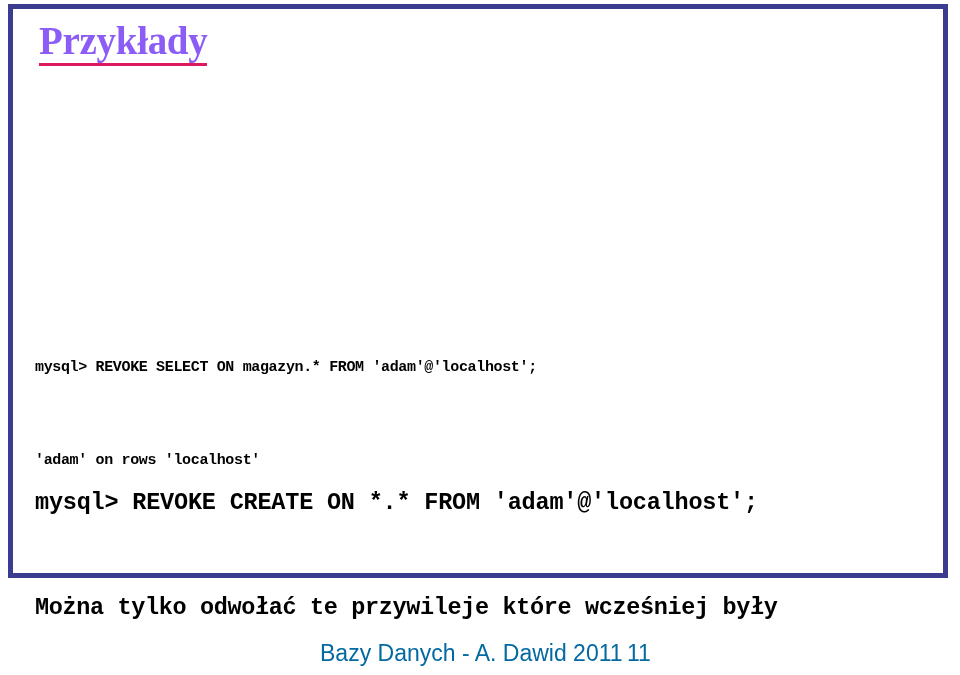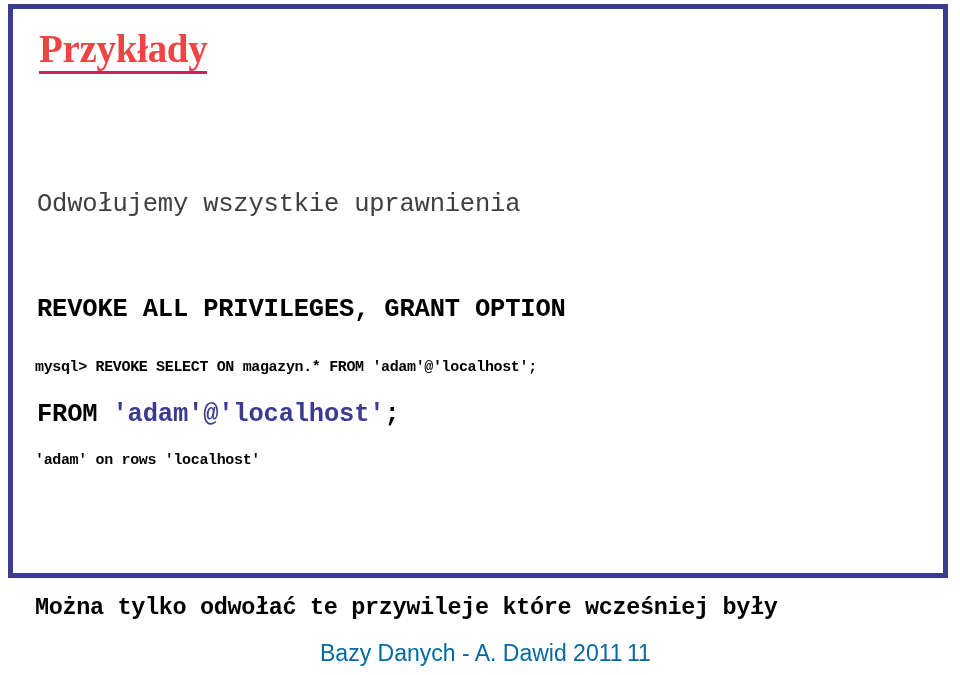--- a/index.html
+++ b/index.html
@@ -24,26 +24,26 @@
     height: 574px;
     border: 5px solid #3b3b8f;
     box-sizing: border-box;
     background: #ffffff;
   }
 
   
   #slide-title {
     position: absolute;
     left: 26px;
-    top: 20px;
+    top: 12px;
     font-family: "Liberation Serif", serif;
     font-weight: bold;
     font-size: 39px;
     line-height: 1.05;
-    color: #ef4444;
+    color: #8b5cf6;
     letter-spacing: -0.3px;
     white-space: nowrap;
   }
   #slide-title .title-text {
     border-bottom: 3px solid #dd1a60;
     padding-bottom: 1px;
   }
 
   
   .mono-block {
@@ -136,32 +136,28 @@
 </style>
 </head>
 <body>
 
 <div id="slide-frame">
 
   <div id="slide-title">
     <span class="title-text">Przykłady</span>
   </div>
 
-  <div class="mono-block" id="block-revoke-all">
-    <span class="mono-line line-note">Odwołujemy wszystkie uprawnienia</span>
-    <span class="mono-line line-stmt">REVOKE ALL PRIVILEGES, GRANT OPTION</span>
-    <span class="mono-line line-stmt"><span>FROM </span><span class="ident-blue">'adam'@'localhost'</span><span>;</span></span>
-  </div>
 
   <div class="mono-block" id="block-revoke-select">
     <span class="mono-line">mysql&gt; REVOKE SELECT ON magazyn.* FROM 'adam'@'localhost';</span>
     <span class="mono-line">'adam' on rows 'localhost'</span>
   </div>
 
   <div class="mono-block" id="block-revoke-create">
+    <span class="mono-line">mysql&gt; REVOKE CREATE ON *.* FROM 'adam'@'localhost';</span>
   </div>
 
   <div class="mono-block" id="block-note">
     <span class="mono-line">Można tylko odwołać te przywileje które wcześniej były</span>
     
   </div>
 
 </div>
 
 <div id="slide-footer">

